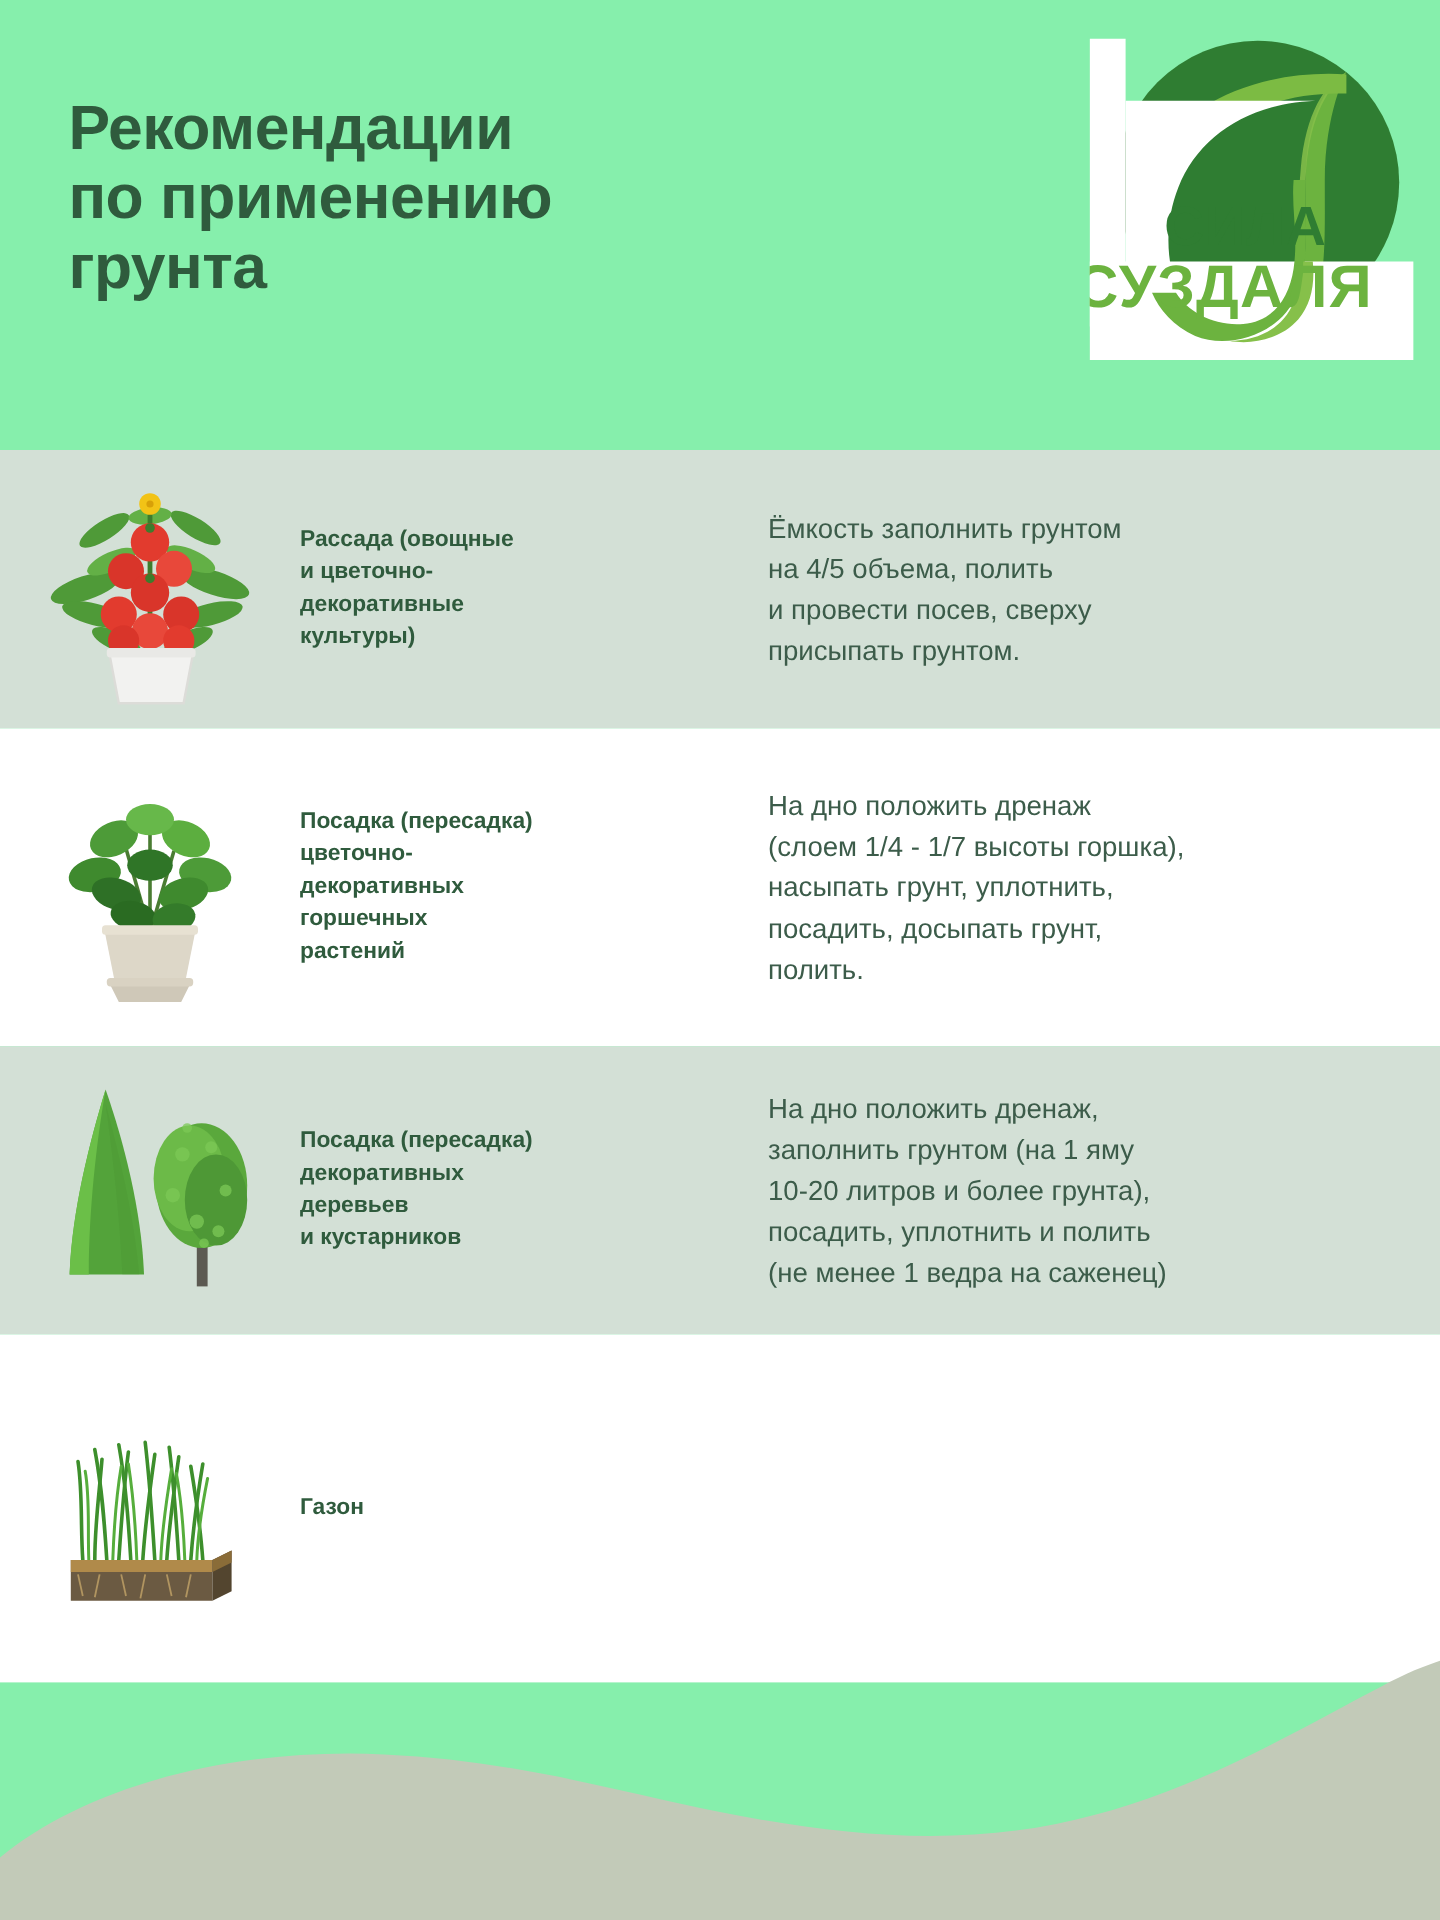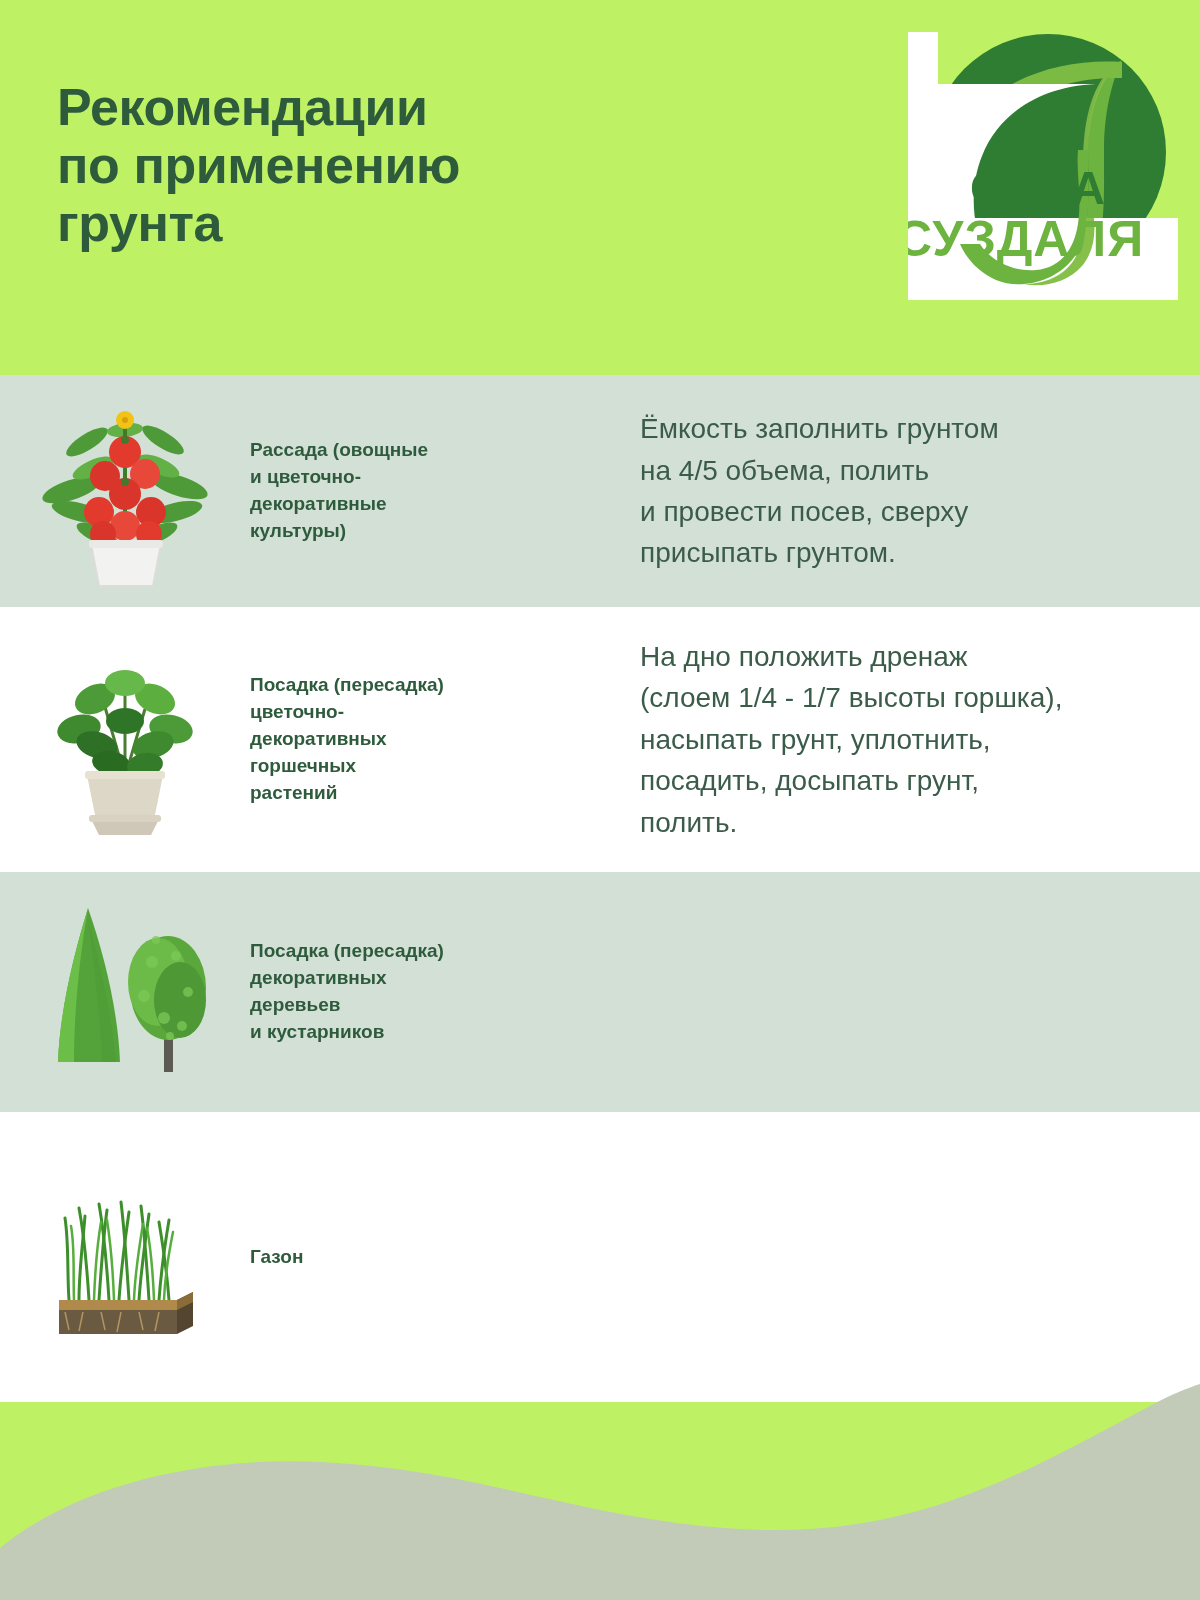--- a/index.html
+++ b/index.html
@@ -10,21 +10,21 @@
     height: 1600px;
     background: #ffffff;
     font-family: "Liberation Sans", "DejaVu Sans", sans-serif;
   }
 
   .page {
     position: relative;
     width: 1200px;
     height: 1600px;
     overflow: hidden;
-    background: #bef264;
+    background: #86efac;
   }
 
   
   .header {
     position: relative;
     height: 375px;
     padding: 0;
   }
 
   .page-title {
@@ -81,21 +81,21 @@
     font-size: 19px;
     line-height: 1.42;
     font-weight: bold;
     color: #2f5b3d;
     white-space: pre-line;
     padding-right: 14px;
   }
 
   .cell-desc {
     flex: 1;
-    font-size: 28px;
+    font-size: 23px;
     line-height: 1.48;
     font-weight: normal;
     color: #3c5c4a;
     white-space: pre-line;
     padding-right: 30px;
   }
 
   
   .art { display: block; }
 
@@ -283,20 +283,25 @@
               <circle cx="152" cy="126" r="5"></circle>
             <circle cx="126" cy="40" r="4"></circle>
               <circle cx="140" cy="136" r="4"></circle>
           </g>
         </svg>
       </div>
       <div class="cell-title">Посадка (пересадка)
 декоративных
 деревьев
 и кустарников</div>
+      <div class="cell-desc">На дно положить дренаж,
+заполнить грунтом (на 1 яму
+10-20 литров и более грунта),
+посадить, уплотнить и полить
+(не менее 1 ведра на саженец)</div>
     </div>
 
     <div class="row plain row-r4">
       <div class="cell-image">
         <svg class="art" width="180" height="190" viewBox="0 0 180 190">
 
           <g stroke="#3d8f2c" stroke-width="3" fill="none" stroke-linecap="round">
             <path d="M34 138 C32 110 34 82 30 56"></path>
             <path d="M44 138 C44 108 48 80 50 54"></path>
             <path d="M54 138 C52 106 50 78 44 46"></path>

